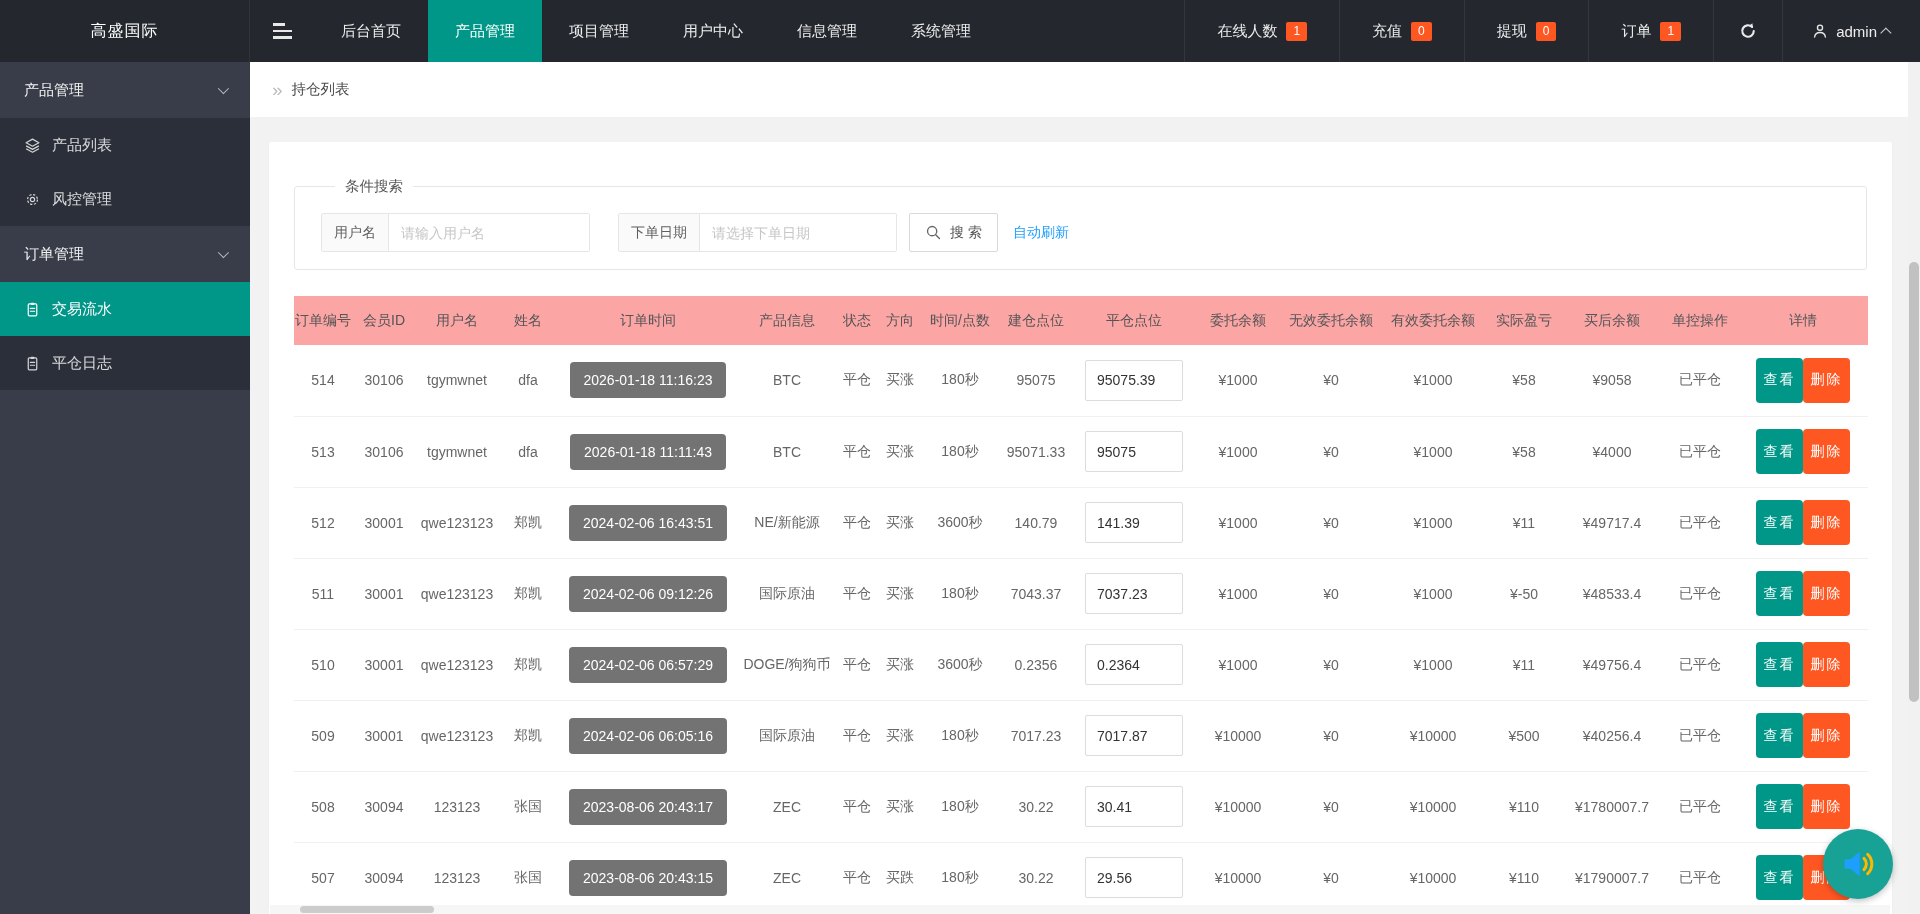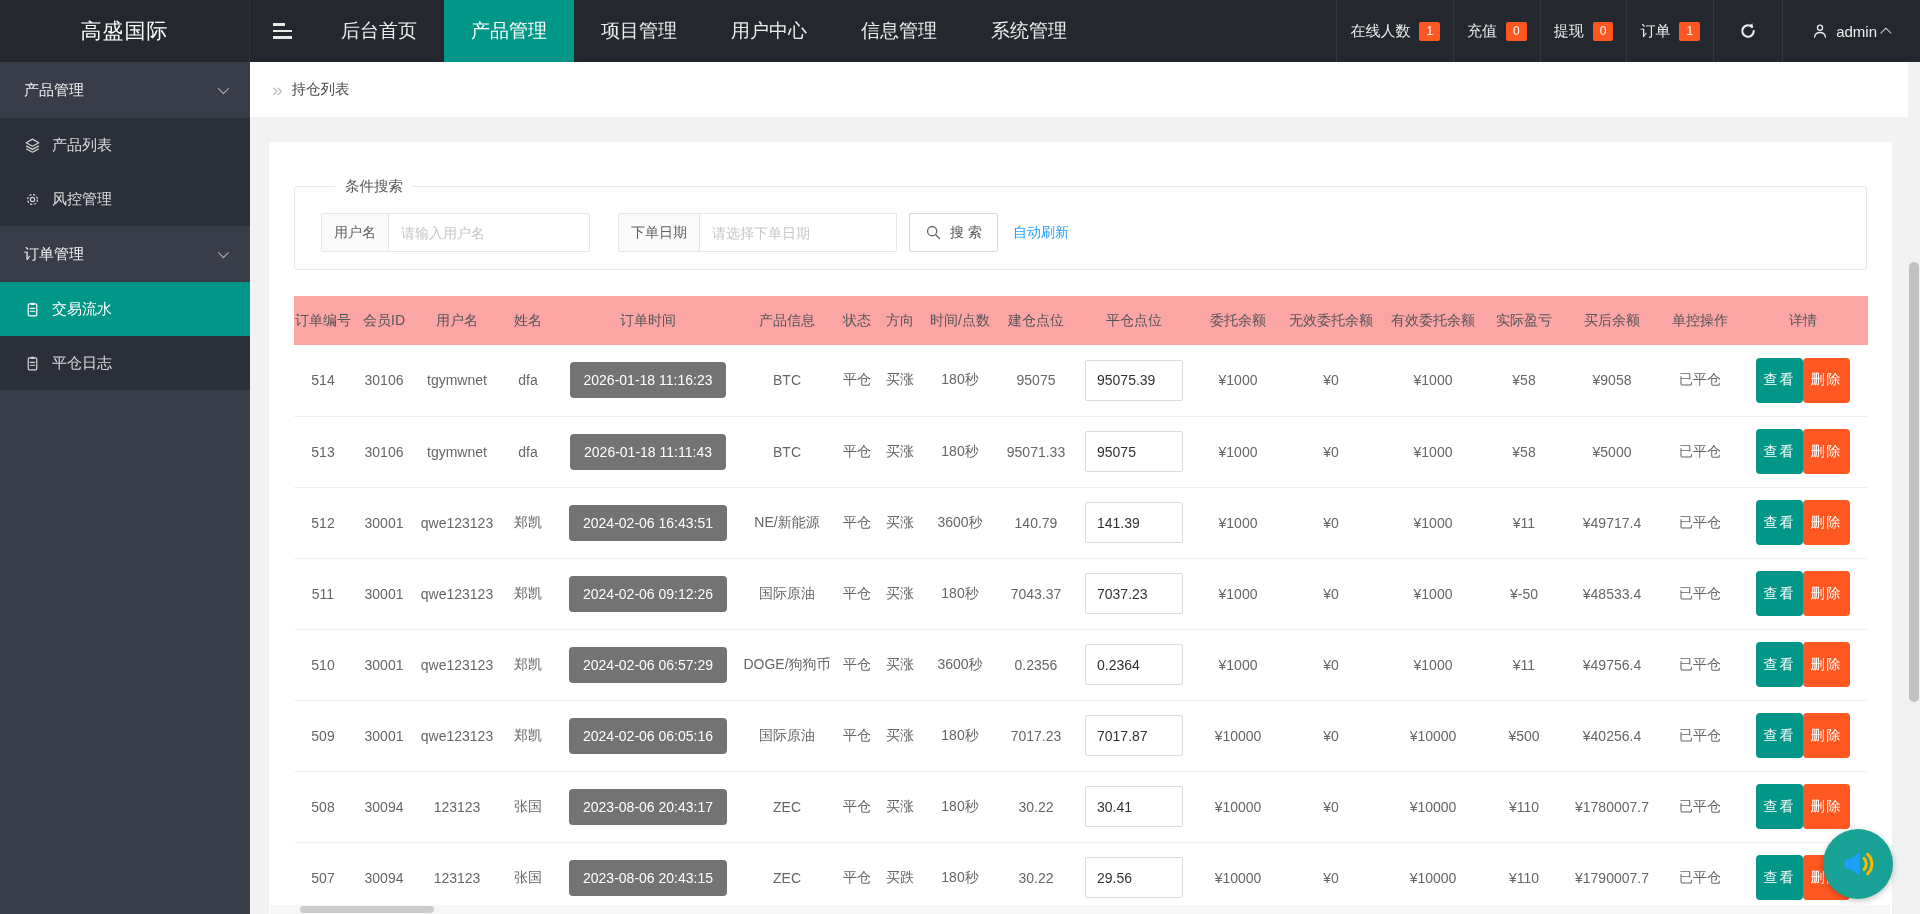--- a/index.html
+++ b/index.html
@@ -3,30 +3,30 @@
 <meta charset="utf-8">
 <style>
   * { margin:0; padding:0; box-sizing:border-box; }
   html,body { width:1920px; height:914px; overflow:hidden; background:#f2f2f2;
     font-family:"Liberation Sans","DejaVu Sans",sans-serif; }
 
   
   .topbar { position:fixed; left:0; top:0; width:1920px; height:62px; background:#24272e;
     display:flex; align-items:stretch; z-index:30; }
   .logo { width:250px; display:flex; align-items:center; justify-content:center;
-    color:#fff; font-size:21px; letter-spacing:1px; border-right:1px solid rgba(255,255,255,.06); }
+    color:#fff; font-size:16px; letter-spacing:1px; border-right:1px solid rgba(255,255,255,.06); }
   .hamburger { width:64px; display:flex; align-items:center; justify-content:center; cursor:pointer; }
   .hamburger .bars { display:flex; flex-direction:column; gap:4px; }
   .hamburger .bars i { display:block; width:19px; height:2.5px; background:#e8e8e8; }
   .hamburger .bars i.short { width:12px; }
   .nav { display:flex; }
-  .nav-item { padding:0 27px; display:flex; align-items:center; color:#ededed; font-size:19px; cursor:pointer; }
+  .nav-item { padding:0 27px; display:flex; align-items:center; color:#ededed; font-size:15px; cursor:pointer; }
   .nav-item.active { background:#009688; color:#fff; }
   .topbar-right { margin-left:auto; display:flex; }
-  .tstat { display:flex; align-items:center; padding:0 13px; color:#ededed; font-size:15px;
+  .tstat { display:flex; align-items:center; padding:0 32px; color:#ededed; font-size:15px;
     border-left:1px solid rgba(255,255,255,.07); cursor:pointer; }
   .badge { background:#ff5722; color:#fff; font-size:12px; line-height:17px; padding:1px 7px;
     border-radius:2px; margin-left:9px; }
   .icon-btn { display:flex; align-items:center; justify-content:center; padding:0 24px;
     border-left:1px solid rgba(255,255,255,.07); cursor:pointer; }
   .admin-box { display:flex; align-items:center; gap:7px; padding:0 28px;
     border-left:1px solid rgba(255,255,255,.07); color:#ededed; font-size:15px; cursor:pointer; }
   .caret-up { width:8px; height:8px; border-left:1.6px solid #cfcfcf; border-top:1.6px solid #cfcfcf;
     transform:rotate(45deg) translateY(3px); }
 
@@ -319,21 +319,21 @@
     <td class="red">买涨</td>
     <td>180秒</td>
     <td>95071.33</td>
     <td>
       <input class="close-input" value="95075" style="">
     </td>
     <td class="money">¥1000</td>
     <td class="money">¥0</td>
     <td class="money">¥1000</td>
     <td class="red">¥58</td>
-    <td class="money">¥5000</td>
+    <td class="money">¥4000</td>
     <td class="ctl">已平仓</td>
     <td>
       <div class="btn-cell">
         <button class="mini-btn btn-view">查看</button>
         <button class="mini-btn btn-del">删除</button>
       </div>
     </td>
   </tr>
 
   <tr>

